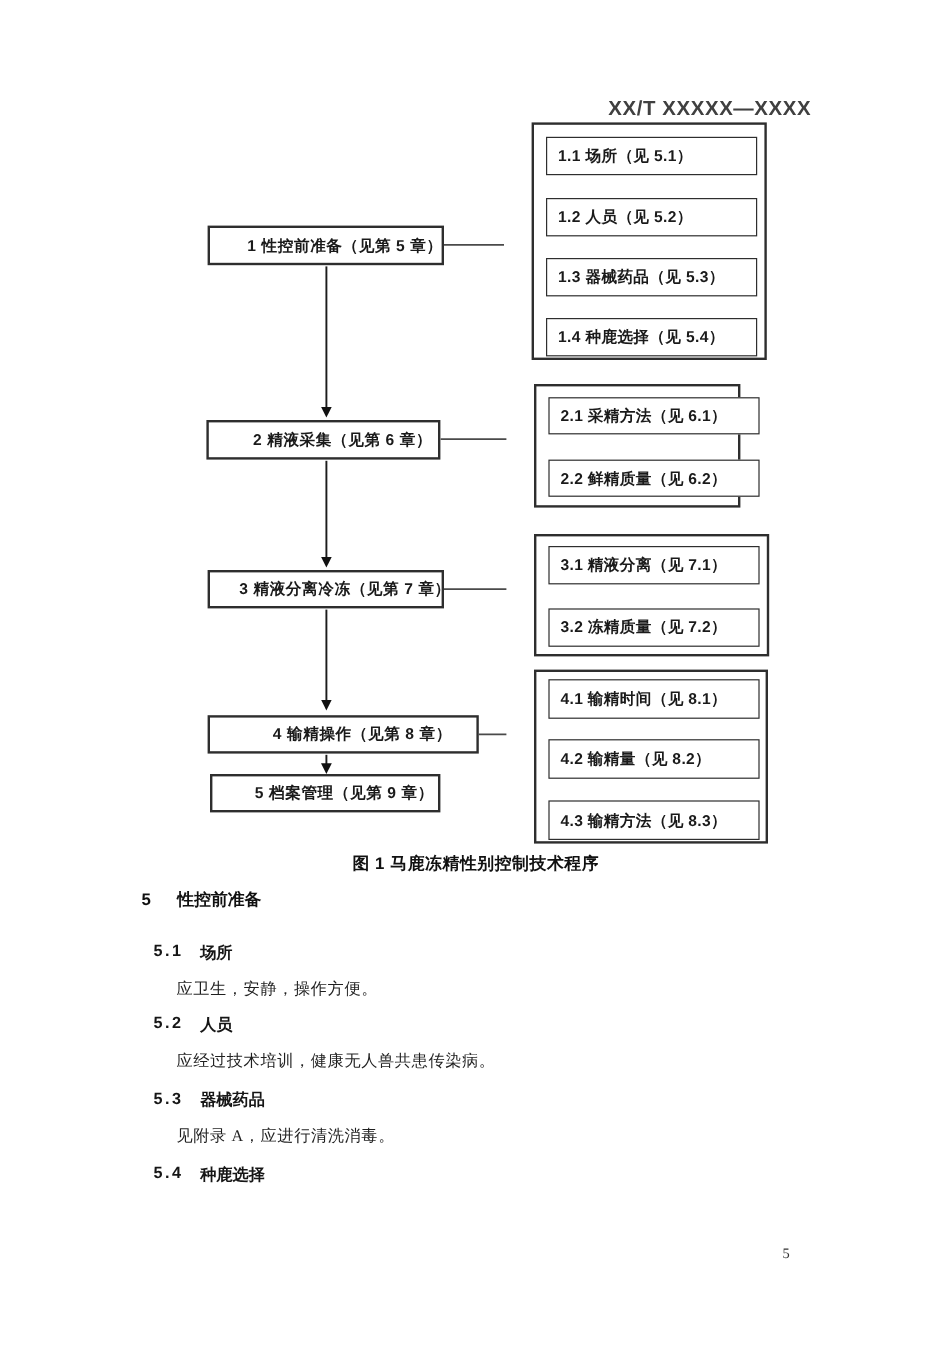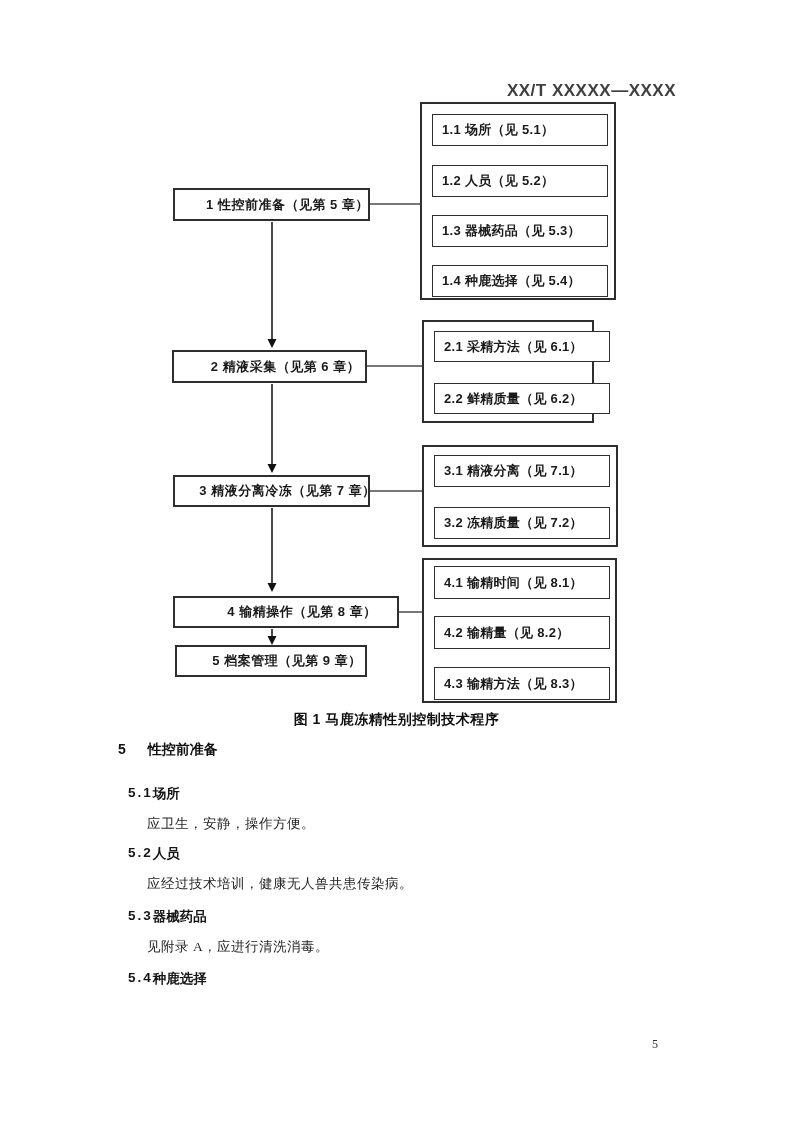--- a/index.html
+++ b/index.html
@@ -19,37 +19,38 @@
   .arrow { stroke:#1c1c1c; stroke-width:1.6; marker-end:url(#ah); }
   .mbox {
     position:absolute; box-sizing:border-box; background:#fff;
     border:2px solid #2e2e2e;
     display:flex; align-items:center; justify-content:center;
     font-size:13px; font-weight:bold; letter-spacing:0.5px; white-space:nowrap;padding-left:32px;
   }
   .group {
     position:absolute; box-sizing:border-box; background:#fff;
     border:2px solid #2e2e2e;
+    margin-left:23px;
   }
   .ibox {
     position:absolute; left:10px; width:176px; box-sizing:border-box;
     border:1.5px solid #2e2e2e; background:#fff;
     display:flex; align-items:center; padding-left:9px;
     font-size:13px; font-weight:bold; letter-spacing:0.3px; white-space:nowrap;
   }
   .fig-caption {
     position:absolute; top:711px; left:0; width:793px; text-align:center;
     font-size:14px; font-weight:bold; color:#111; letter-spacing:0.5px;
   }
   .chapter {
     position:absolute; top:741px; left:118px; display:flex; gap:22px;
     font-size:14px; font-weight:bold; color:#111;
   }
   .sub {
-    position:absolute; left:128px; display:flex; 
+    position:absolute; left:128px; display:flex; gap:14px;
     font-size:13.5px; font-weight:bold; color:#161616;
   }
   .sub .num { letter-spacing:2px; }
   .para {
     position:absolute; left:147px;
     font-family:"Liberation Serif","DejaVu Serif",serif;
     font-size:13.5px; color:#1f1f1f; letter-spacing:0.5px; white-space:nowrap;text-align:center;
   }
   .page-num {
     position:absolute; left:652px; top:1037px; font-size:12px; color:#333;

